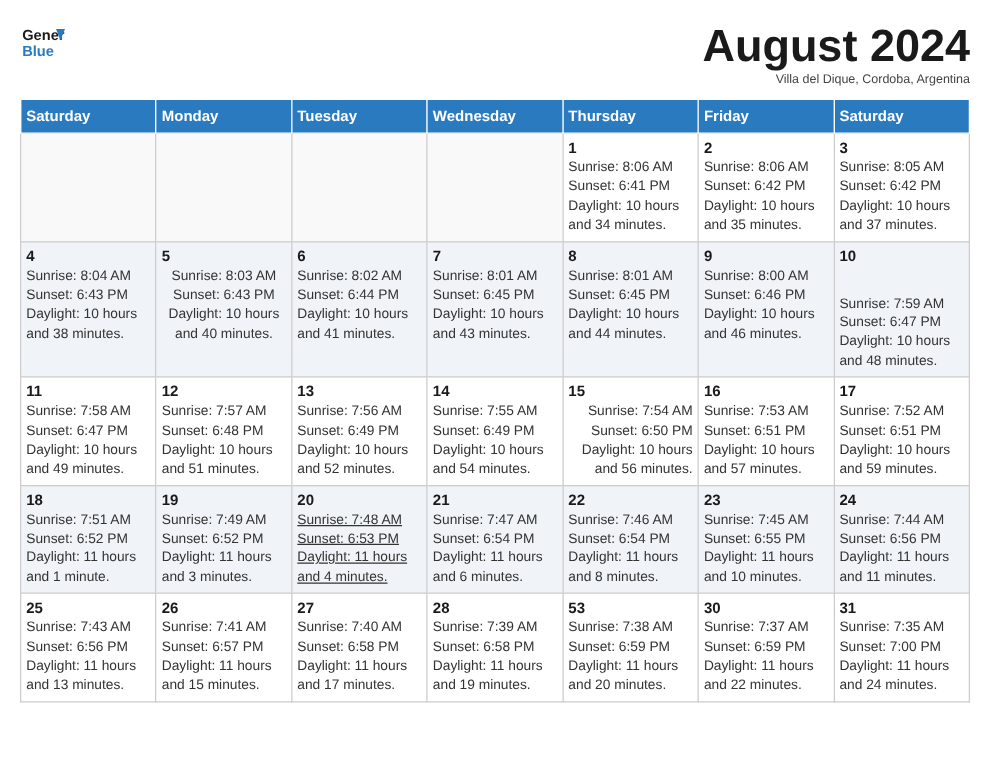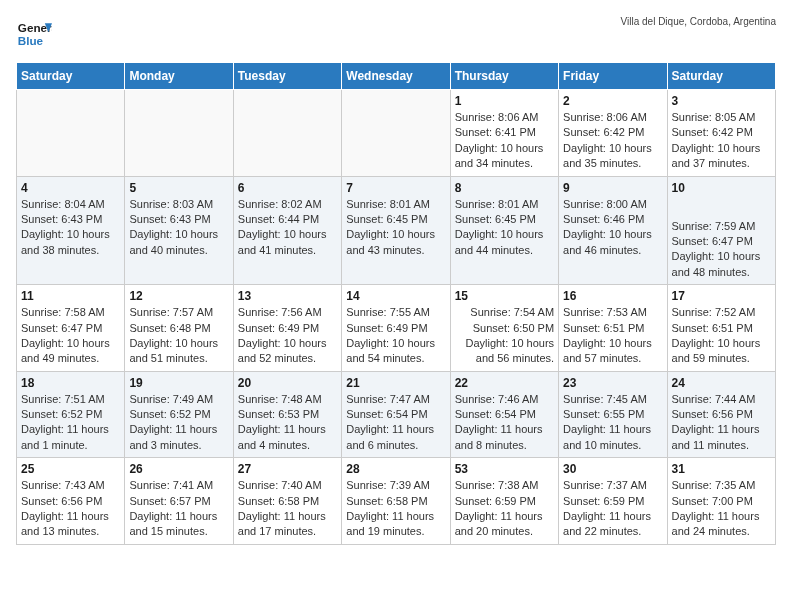--- a/index.html
+++ b/index.html
@@ -84,20 +84,21 @@
 
 <div class="header-area">
   <div class="logo">
     <svg class="logo-icon" viewBox="0 0 40 40">
       <text x="2" y="18" font-size="13" font-weight="bold" fill="#1a1a1a">General</text>
       <text x="2" y="32" font-size="13" font-weight="bold" fill="#2a7abf">Blue</text>
       <polygon points="32,8 40,8 36,18" fill="#2a7abf"></polygon>
     </svg>
   </div>
   <div class="title-area">
+    <div class="main-title">August 2024</div>
     <div class="subtitle">Villa del Dique, Cordoba, Argentina</div>
   </div>
 </div>
 
 <table class="calendar">
   <thead>
     <tr id="header-row">
         <th>Saturday</th>
         <th>Monday</th>
         <th>Tuesday</th>
@@ -138,21 +139,21 @@
       <tr class="row-shade">
         <td>
           <div class="day-number">4</div>
           <div class="day-info" style="white-space: pre-line;">Sunrise: 8:04 AM
 Sunset: 6:43 PM
 Daylight: 10 hours
 and 38 minutes.</div>
         </td>
         <td>
           <div class="day-number">5</div>
-          <div class="day-info" style="white-space: pre-line;">Sunrise: 8:03 AM
+          <div class="day-info" style="white-space: pre-line; text-align: center;">Sunrise: 8:03 AM
 Sunset: 6:43 PM
 Daylight: 10 hours
 and 40 minutes.</div>
         </td>
         <td>
           <div class="day-number">6</div>
           <div class="day-info" style="white-space: pre-line;">Sunrise: 8:02 AM
 Sunset: 6:44 PM
 Daylight: 10 hours
 and 41 minutes.</div>
@@ -247,21 +248,21 @@
         </td>
         <td>
           <div class="day-number">19</div>
           <div class="day-info" style="white-space: pre-line;">Sunrise: 7:49 AM
 Sunset: 6:52 PM
 Daylight: 11 hours
 and 3 minutes.</div>
         </td>
         <td>
           <div class="day-number">20</div>
-          <div class="day-info" style="white-space: pre-line;">Sunrise: 7:48 AM
+          <div class="day-info" style="white-space: pre-line; text-decoration: underline;">Sunrise: 7:48 AM
 Sunset: 6:53 PM
 Daylight: 11 hours
 and 4 minutes.</div>
         </td>
         <td>
           <div class="day-number">21</div>
           <div class="day-info" style="white-space: pre-line;">Sunrise: 7:47 AM
 Sunset: 6:54 PM
 Daylight: 11 hours
 and 6 minutes.</div>

